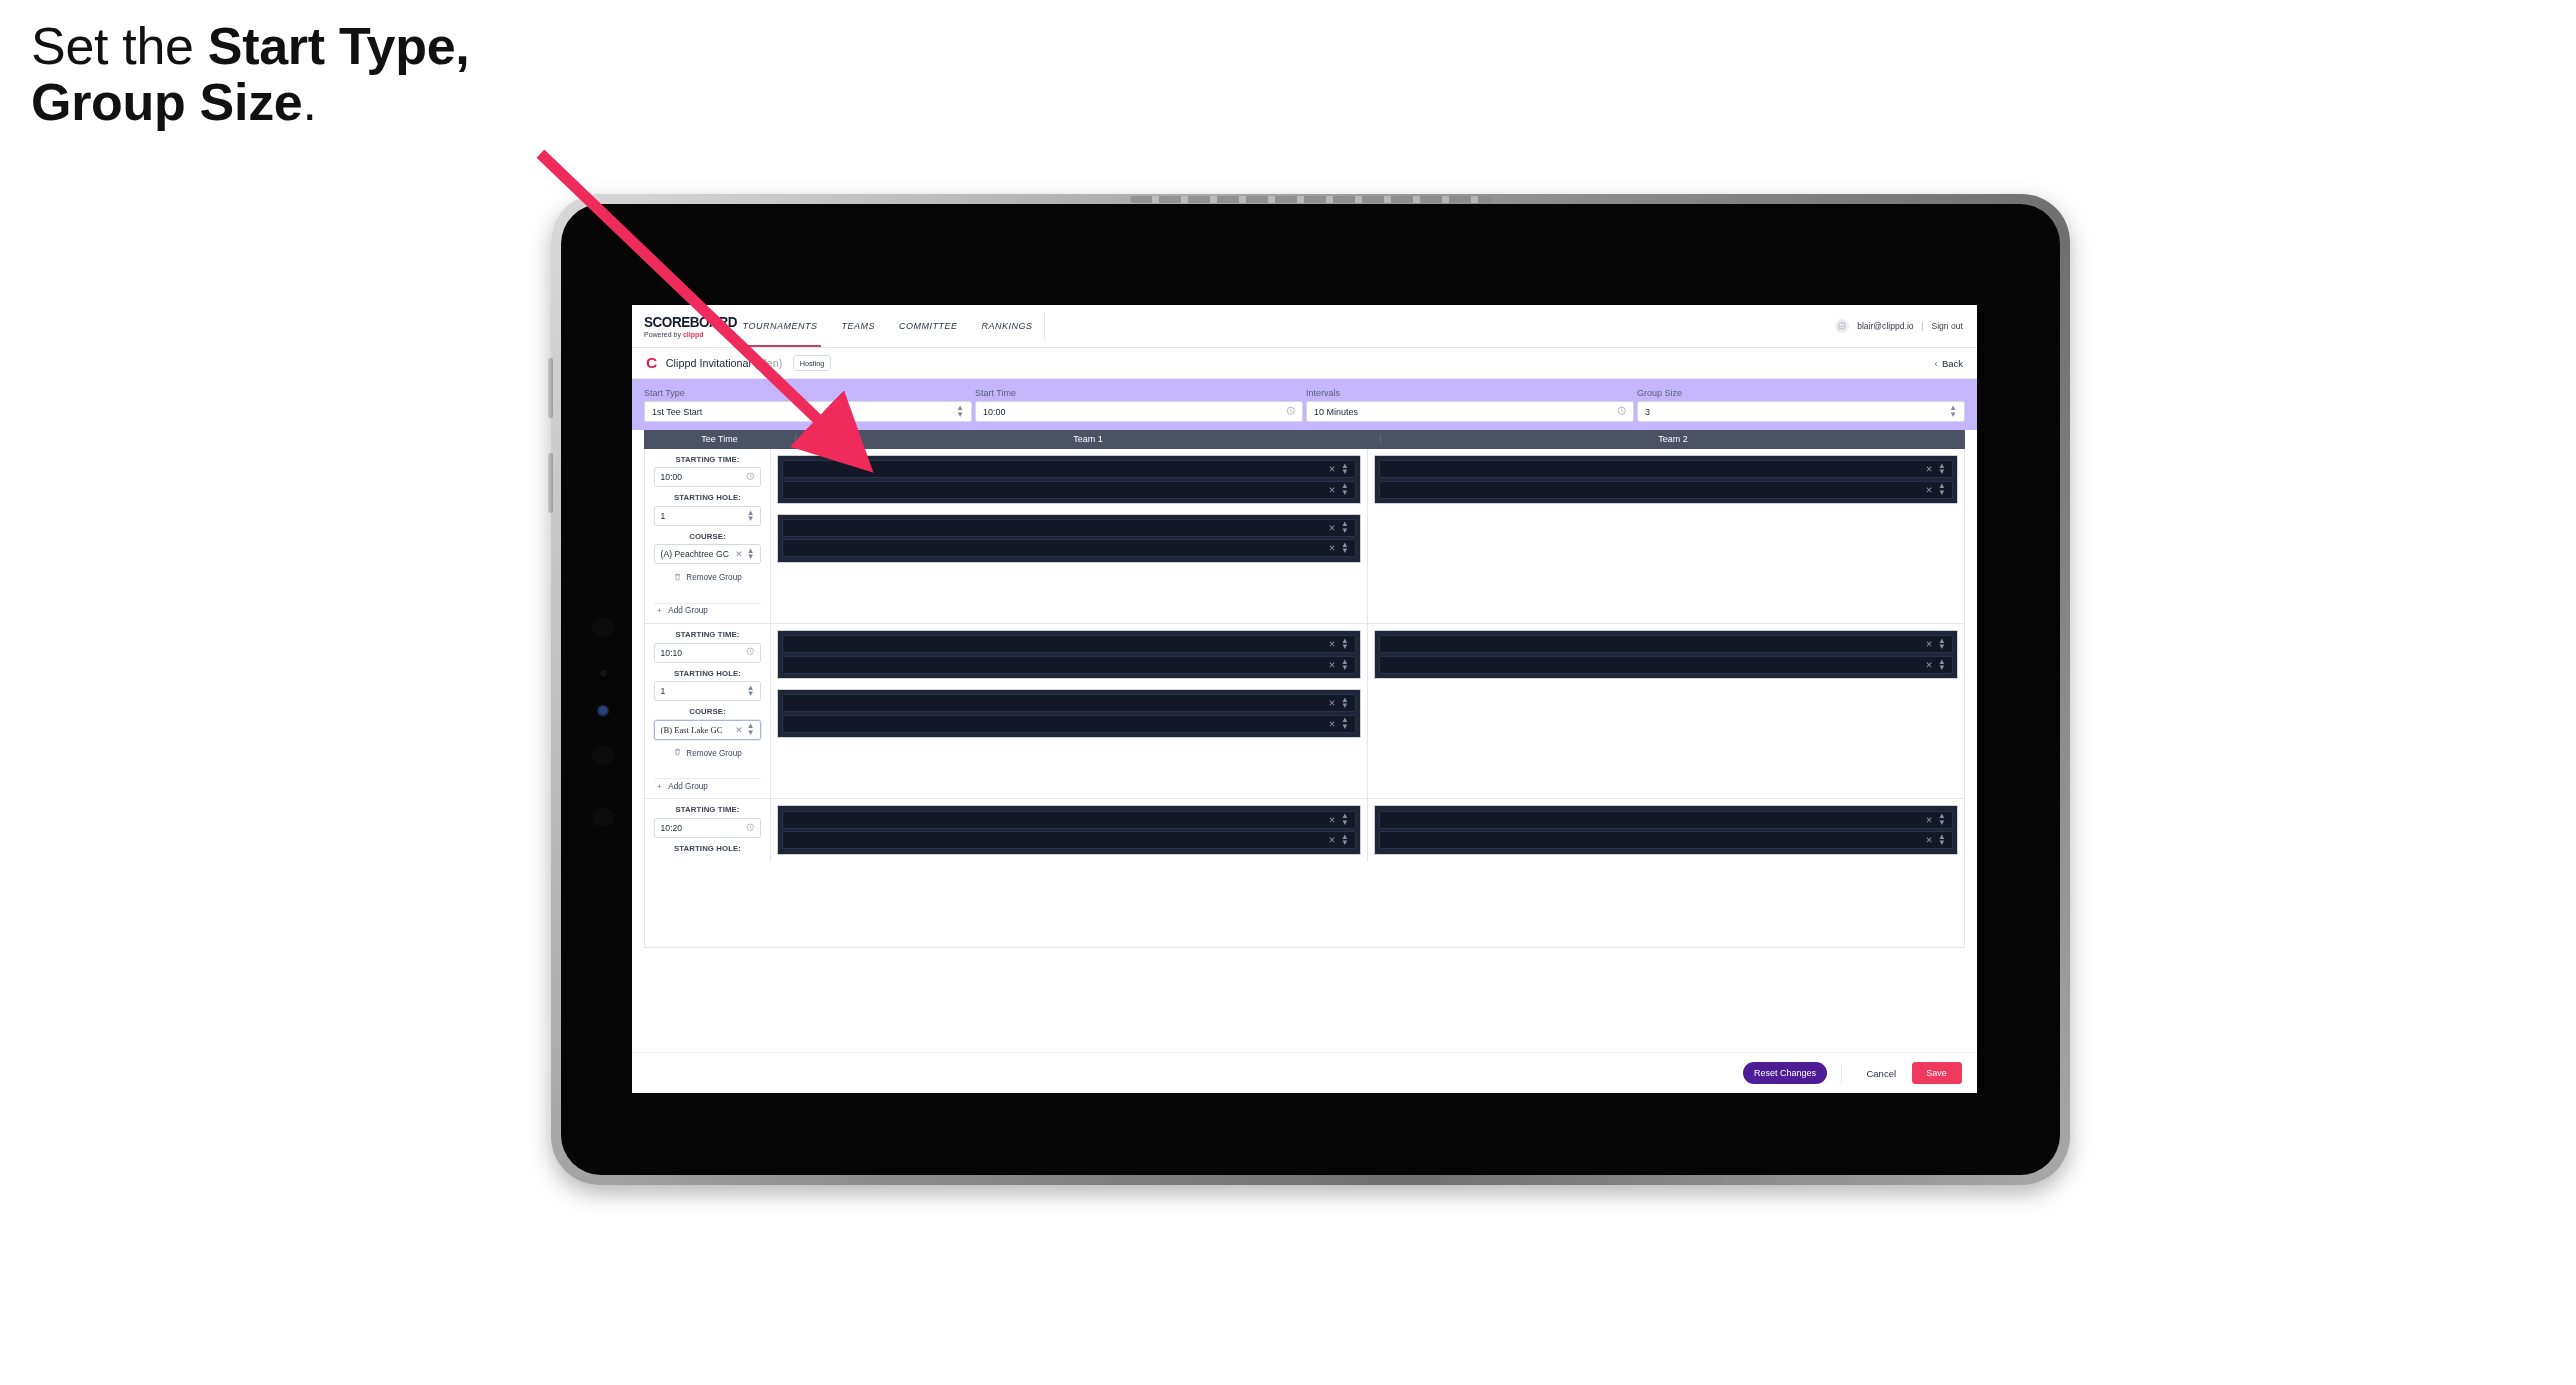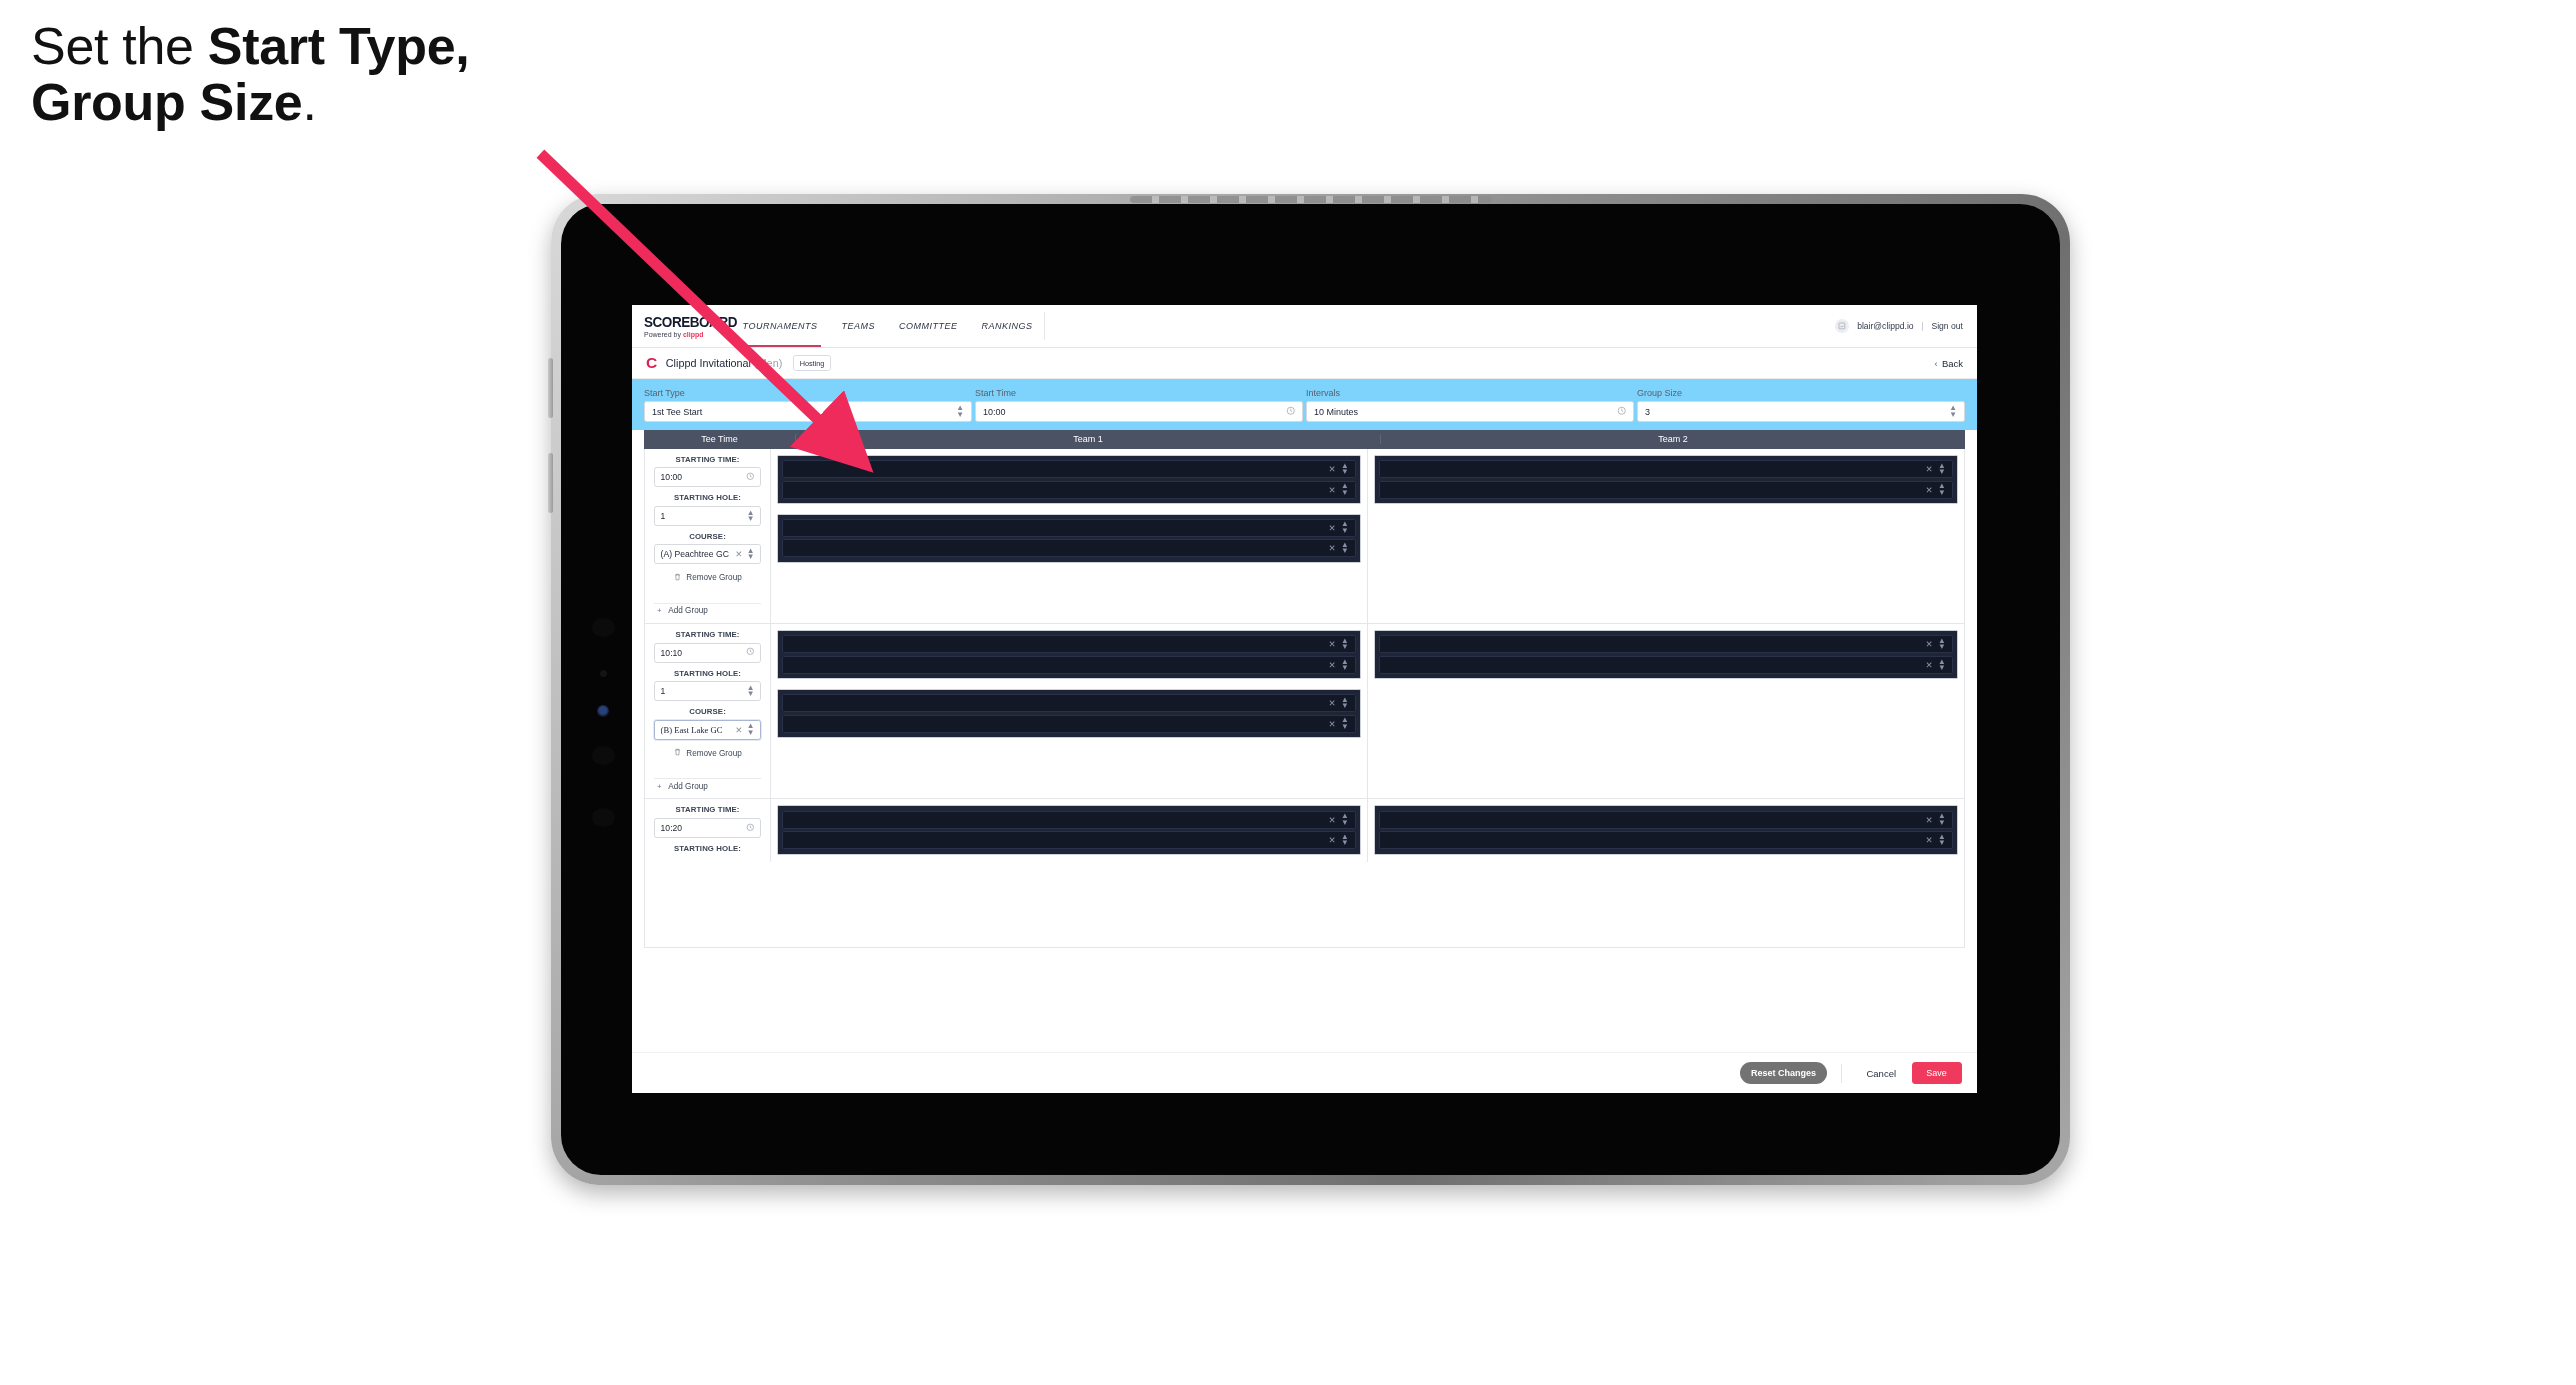--- a/index.html
+++ b/index.html
@@ -119,21 +119,21 @@
     margin-left: 10.4px; border: 0.9px solid #d9dce1; border-radius: 2.6px;
     padding: 2.6px 6px; font-size: 7.3px; color: #2c3342; background: #fff;
   }
   .back-btn {
     margin-left: auto; display: flex; align-items: center; gap: 4.3px;
     font-size: 9.5px; color: #1d2430; cursor: pointer;
   }
   .back-btn .chev { font-size: 9.5px; color:#5c6475; }
 
   
-  .formrow { display: flex; gap: 3px; padding: 8.6px 12px 7.8px 12px; background:#7dd3fc; }
+  .formrow { display: flex; gap: 3px; padding: 8.6px 12px 7.8px 12px; background:#c4b5fd; }
   .field { flex: 1; min-width: 0; }
   .field label { display:block; font-size: 9px; color: #586070; margin-bottom: 3.5px; }
   .ctrl {
     height: 21px; border: 0.9px solid #d6d9de; border-radius: 2.6px; background: #fff;
     display: flex; align-items: center; padding: 0 7px; font-size: 9px; color: #222936;
   }
   .ctrl .val { flex: 1; overflow: hidden; white-space: nowrap; }
   .ic { color: #8d94a1; font-size: 8.6px; flex: none; }
   .ic-stepper { font-size: 7.8px; line-height: .82; display:flex; flex-direction:column; color:#7e8695; }
 
@@ -190,24 +190,23 @@
   .slot .x { color:#8890a3; font-size: 8.6px; }
   .slot .st { color:#8890a3; font-size: 7.8px; line-height:.82; display:flex; flex-direction:column; }
 
   
   .footer {
     position: absolute; left: 0; right: 0; bottom: 0; height: 41px;
     background: #fff; display: flex; align-items: center; justify-content: flex-end;
     gap: 0; padding-right: 15.5px; border-top: 0.9px solid #eef0f2;
   }
   .btn-dark {
-    background: #737373; color: #fff; border: none; border-radius: 11px;
+    background: #4c1d95; color: #fff; border: none; border-radius: 11px;
     font-size: 9px; padding: 6px 11.2px; cursor: pointer;
     font-family: "Liberation Sans", sans-serif;
-    font-weight: bold;
   }
   .vdiv { width:0.9px; height: 19px; background:#e2e4e8; margin: 0 14px; }
   .btn-text {
     background: none; border: none; color: #2a3140; font-size: 9.5px;
     cursor: pointer; padding: 6px 10.4px; font-family: "Liberation Sans", sans-serif;
   }
   .btn-pink {
     background: #ef3a5d; color: #fff; border: none; border-radius: 3.5px;
     font-size: 9px; padding: 6px 14.7px; cursor: pointer; margin-left: 5.2px;
     font-family: "Liberation Sans", sans-serif;

